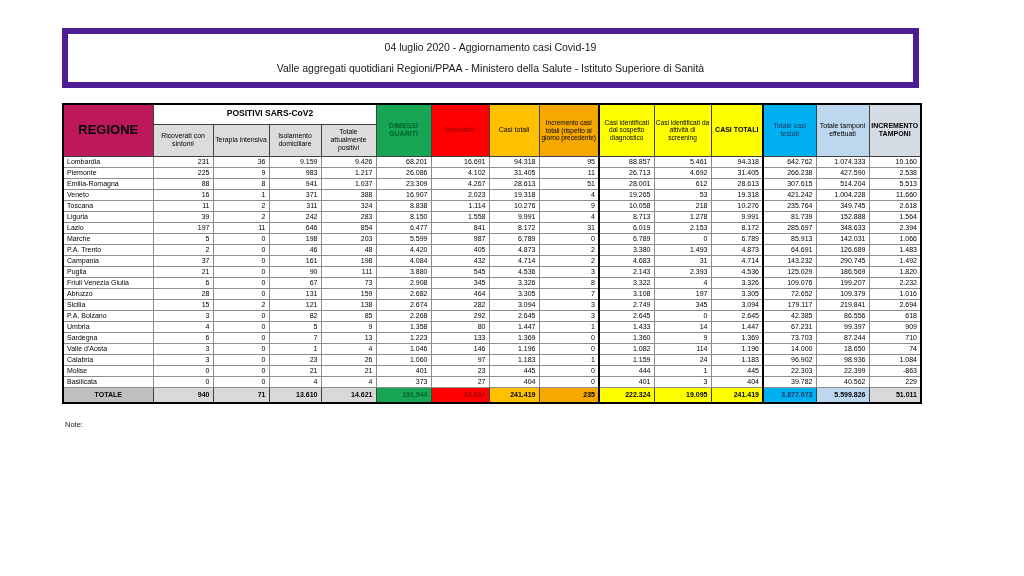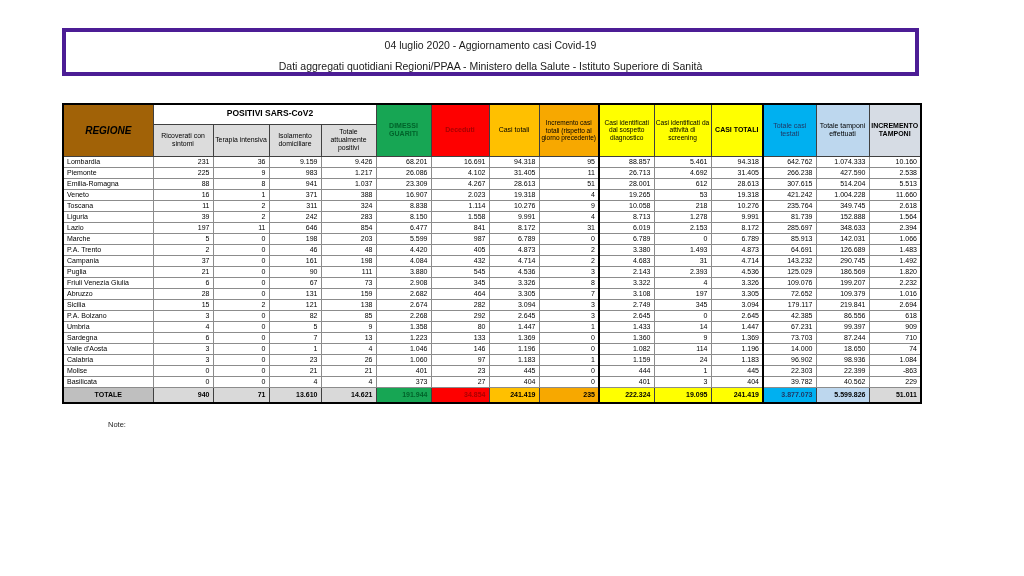--- a/index.html
+++ b/index.html
@@ -1,31 +1,31 @@
 <!DOCTYPE html>
 <html><head>
 <meta charset="utf-8">
 <style>
   * { margin:0; padding:0; box-sizing:border-box; }
   html,body { background:#ffffff; }
   body { width:1024px; height:576px; font-family:"Liberation Sans", sans-serif; color:#000; }
   .page { position:relative; width:1024px; height:576px; background:#fff; overflow:hidden; }
 
-  .title-box { position:absolute; left:62px; top:28px; width:857px; height:48px;
-               border:4px solid #4c1d95; text-align:center; }
+  .title-box { position:absolute; left:62px; top:28px; width:857px; height:60px;
+               border:6px solid #4c1d95; text-align:center; }
   .title-line { font-size:10.5px; color:#1a1a1a; }
   .title-line.l1 { margin-top:7px; }
   .title-line.l2 { margin-top:9px; }
 
   .table-wrap { position:absolute; left:62px; top:103px; }
   table { border-collapse:collapse; table-layout:fixed; width:858px; border:2px solid #000; }
   th, td { border:1px solid #8c8c8c; overflow:hidden; vertical-align:middle; }
   thead th { border:1px solid #404040; text-align:center; font-weight:normal; line-height:1.15; }
 
-  .h-region   { background:#a16207; font-weight:bold; font-size:10px;font-style:italic; }
+  .h-region   { background:#be185d; font-weight:bold; font-size:13px; }
   .h-group    { background:#ffffff; font-weight:bold; font-size:8.5px; height:20px;padding-left:11px; }
   .h-sub      { background:#dcdcdc; font-size:6.9px; height:32px; }
   .h-green    { background:#17a654; color:#00632a; font-weight:bold; font-size:7px; }
   .h-red      { background:#fe0000; color:#a90000; font-weight:bold; font-size:7px; }
   .h-gold     { background:#ffc000; font-size:7px; }
   .h-gold-sm  { background:#f7a800; font-size:6.5px; }
   .h-yellow   { background:#ffff00; font-size:6.6px; }
   .h-yellow-b { background:#ffff00; font-weight:bold; font-size:7px; }
   .h-blue     { background:#00b0f0; color:#1f3864; font-size:7px; }
   .h-lblue    { background:#bdd7ee; font-size:7px; }
@@ -46,30 +46,30 @@
   tfoot td:nth-child(6)  { background:#17a654; color:#00632a; }
   tfoot td:nth-child(7)  { background:#fe0000; color:#aa0000; }
   tfoot td:nth-child(8)  { background:#ffc000; }
   tfoot td:nth-child(9)  { background:#f7a800; }
   tfoot td:nth-child(10), tfoot td:nth-child(11),
   tfoot td:nth-child(12) { background:#ffff00; }
   tfoot td:nth-child(13) { background:#00b0f0; color:#1f3864; }
   tfoot td:nth-child(14) { background:#bdd7ee; }
   tfoot td:nth-child(15) { background:#d9d9d9; }
 
-  .note { position:absolute; left:65px; top:420px; font-size:7.5px; color:#222;margin-left:43px; }
+  .note { position:absolute; left:65px; top:420px; font-size:7.5px; color:#222; }
 </style>
 </head>
 <body>
 
 <div class="page">
 
   <div class="title-box">
     <div class="title-line l1">04 luglio 2020 - Aggiornamento casi Covid-19</div>
-    <div class="title-line l2">Dati aggregati quotidiani Regioni/PPAA - Ministero della Salute - Istituto Superiore di Sanità</div>
+    <div class="title-line l2">Valle aggregati quotidiani Regioni/PPAA - Ministero della Salute - Istituto Superiore di Sanità</div>
   </div>
 
   <div class="table-wrap">
     <table>
       <colgroup>
         <col style="width:90px">
           <col style="width:60px">
           <col style="width:56px">
         <col style="width:52px">
           <col style="width:55px">

